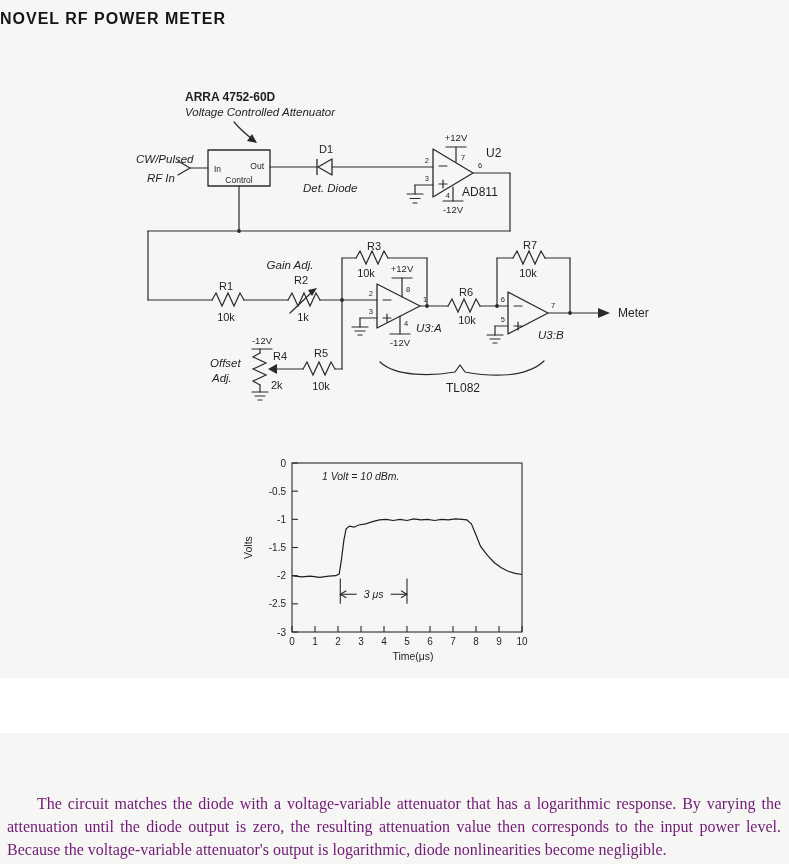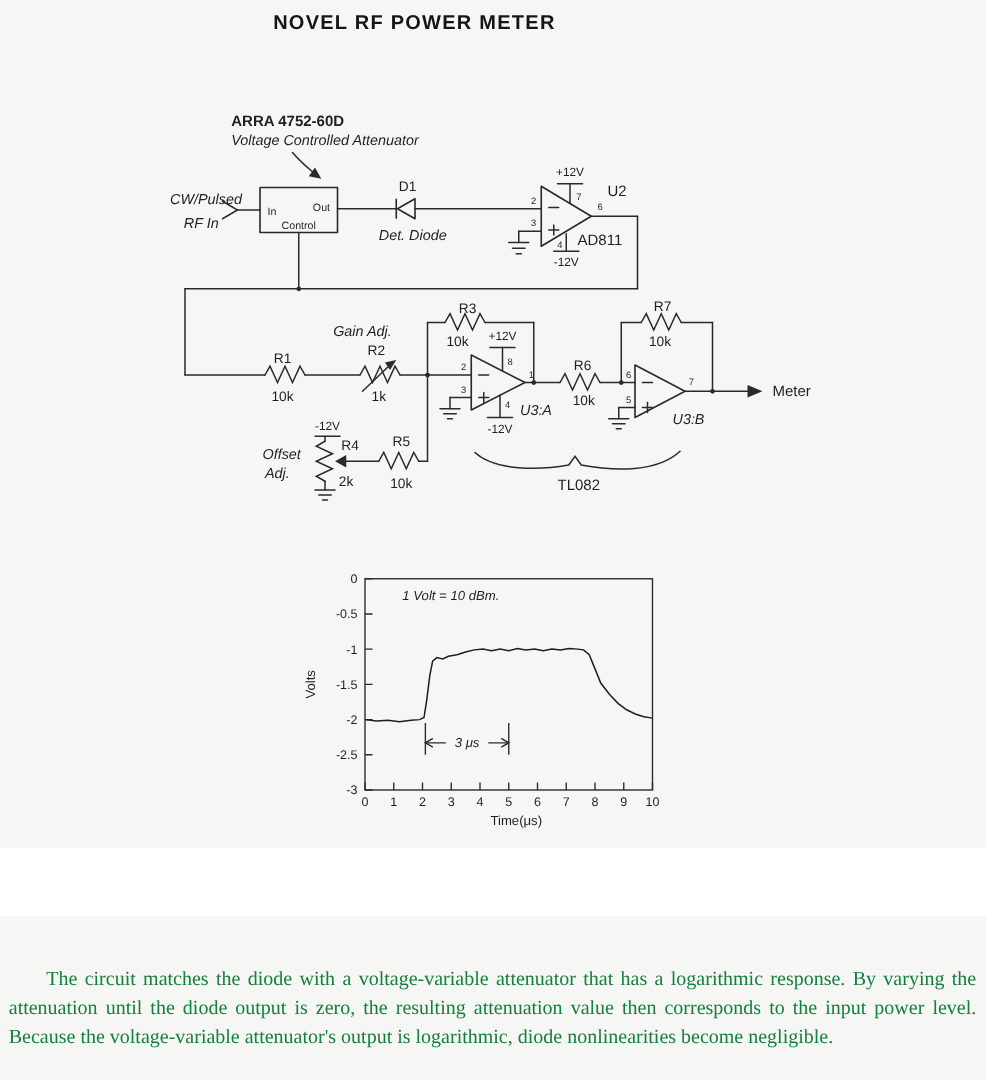--- a/index.html
+++ b/index.html
@@ -1,27 +1,27 @@
 <!DOCTYPE html>
 <html><head>
 <meta charset="utf-8">
 <style>
   html,body{margin:0;padding:0;}
   body{width:789px;height:864px;position:relative;background:#ffffff;
        font-family:"Liberation Sans",sans-serif;color:#1c1c1c;}
   .scan{position:absolute;left:0;width:789px;background:#f6f6f4;}
   #scan-top{top:0;height:678px;}
   #scan-bottom{top:733px;height:131px;}
-  .title{position:absolute;left:0;top:10px;width:663px;text-align:center;
+  .title{position:absolute;left:0;top:10px;width:663px;text-align:left;
          font-weight:bold;font-size:16px;letter-spacing:1px;color:#151515;}
   #schematic{position:absolute;left:0;top:85px;}
   #chart-wrap{position:absolute;left:240px;top:448px;width:310px;height:230px;}
-  .caption{position:absolute;left:7px;top:772px;width:774px;margin:0;
+  .caption{position:absolute;left:7px;top:792px;width:774px;margin:0;
            font-family:"Liberation Serif",serif;font-size:16px;line-height:23px;
-           text-align:justify;text-indent:30px;color:#15803d;}
+           text-align:justify;text-indent:30px;color:#701a75;}
   
   .w{stroke:#2a2a2a;stroke-width:1.2;fill:none;stroke-linecap:round;}
   .bx{stroke:#2a2a2a;stroke-width:1.3;fill:none;stroke-linejoin:round;}
   .fillk{fill:#2a2a2a;stroke:none;}
   text{fill:#1f1f1f;}
   .ref{font-size:11px;}
   .big{font-size:12px;}
   .lbl{font-style:italic;font-size:11.5px;}
   .cbold{font-weight:bold;font-size:12px;}
   .pin{font-size:7.5px;}

